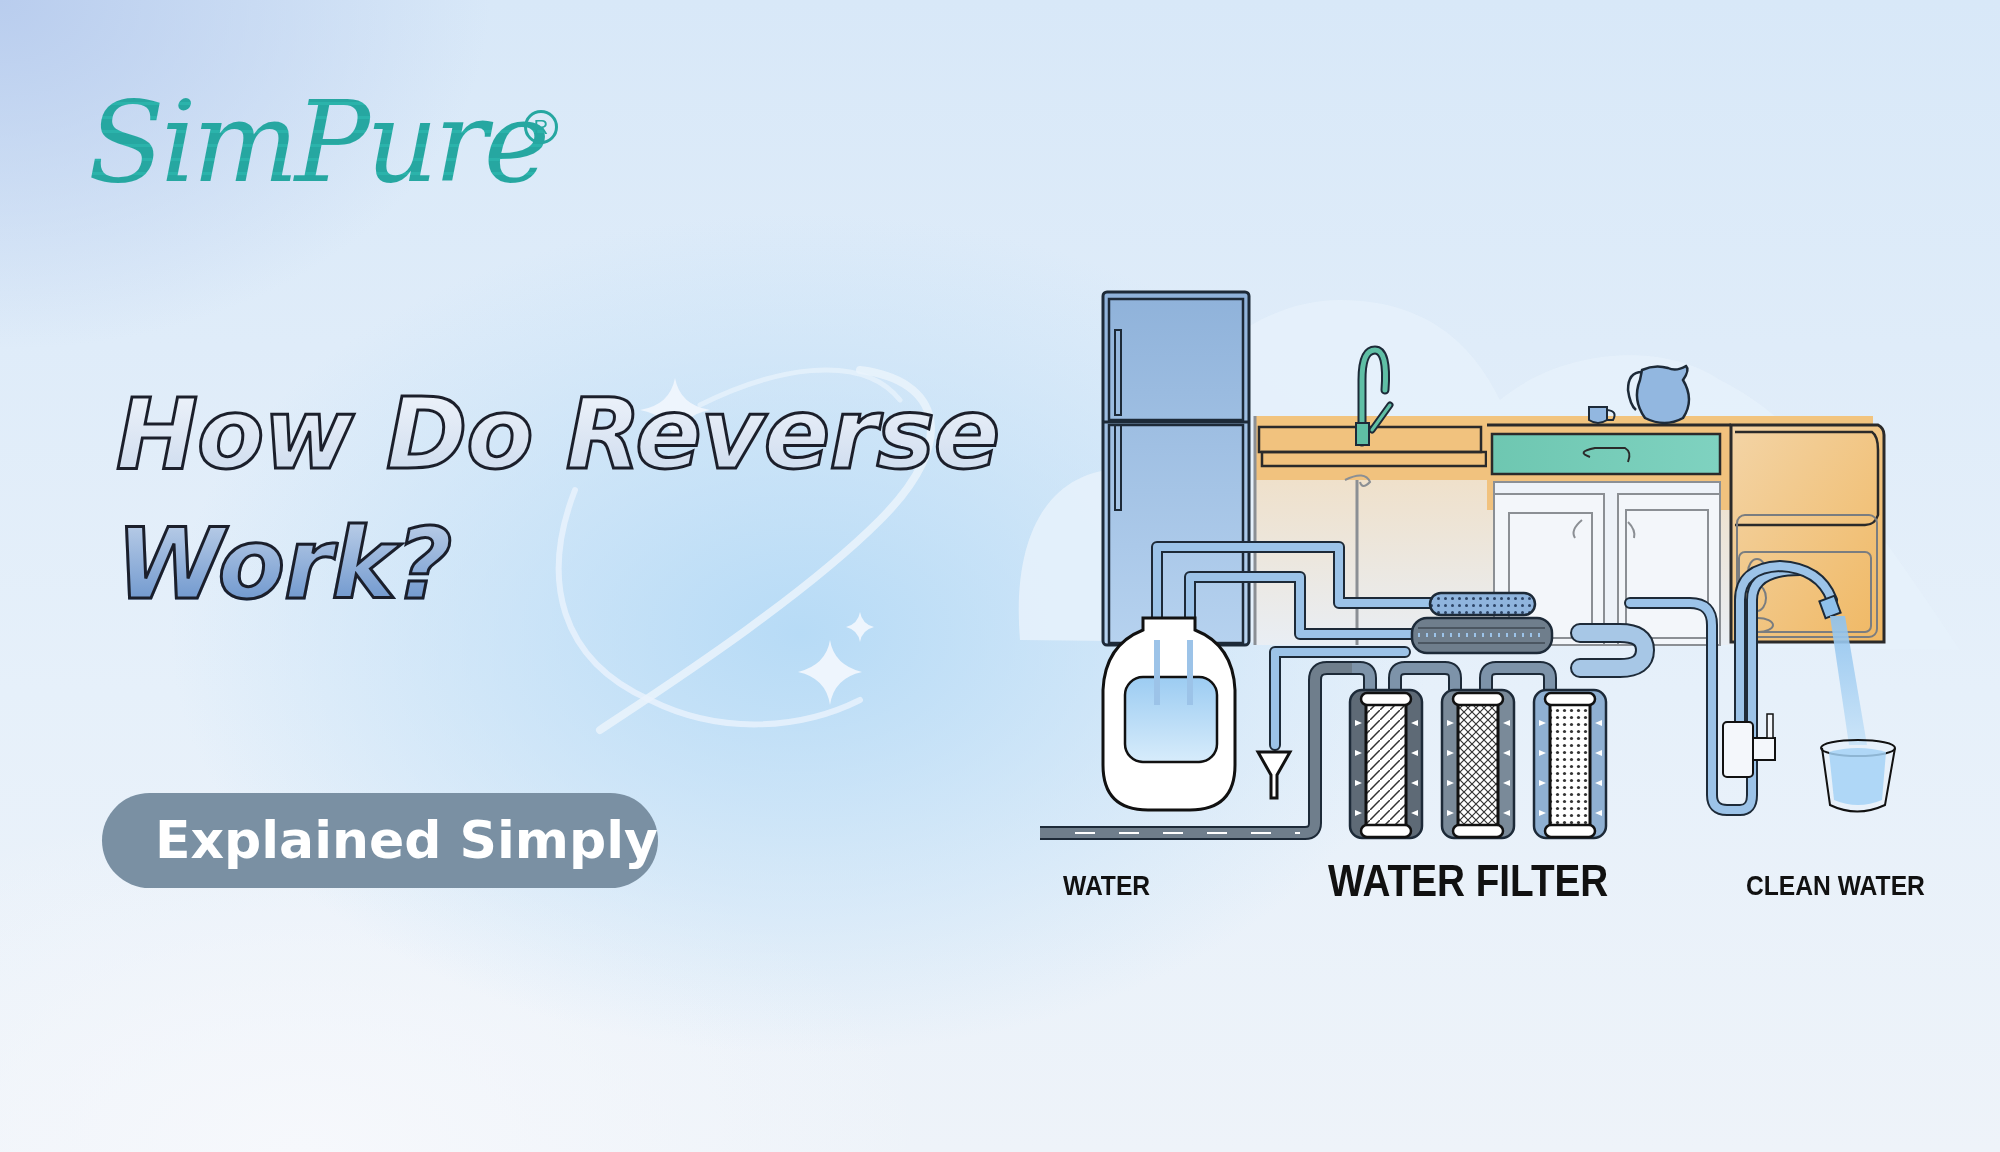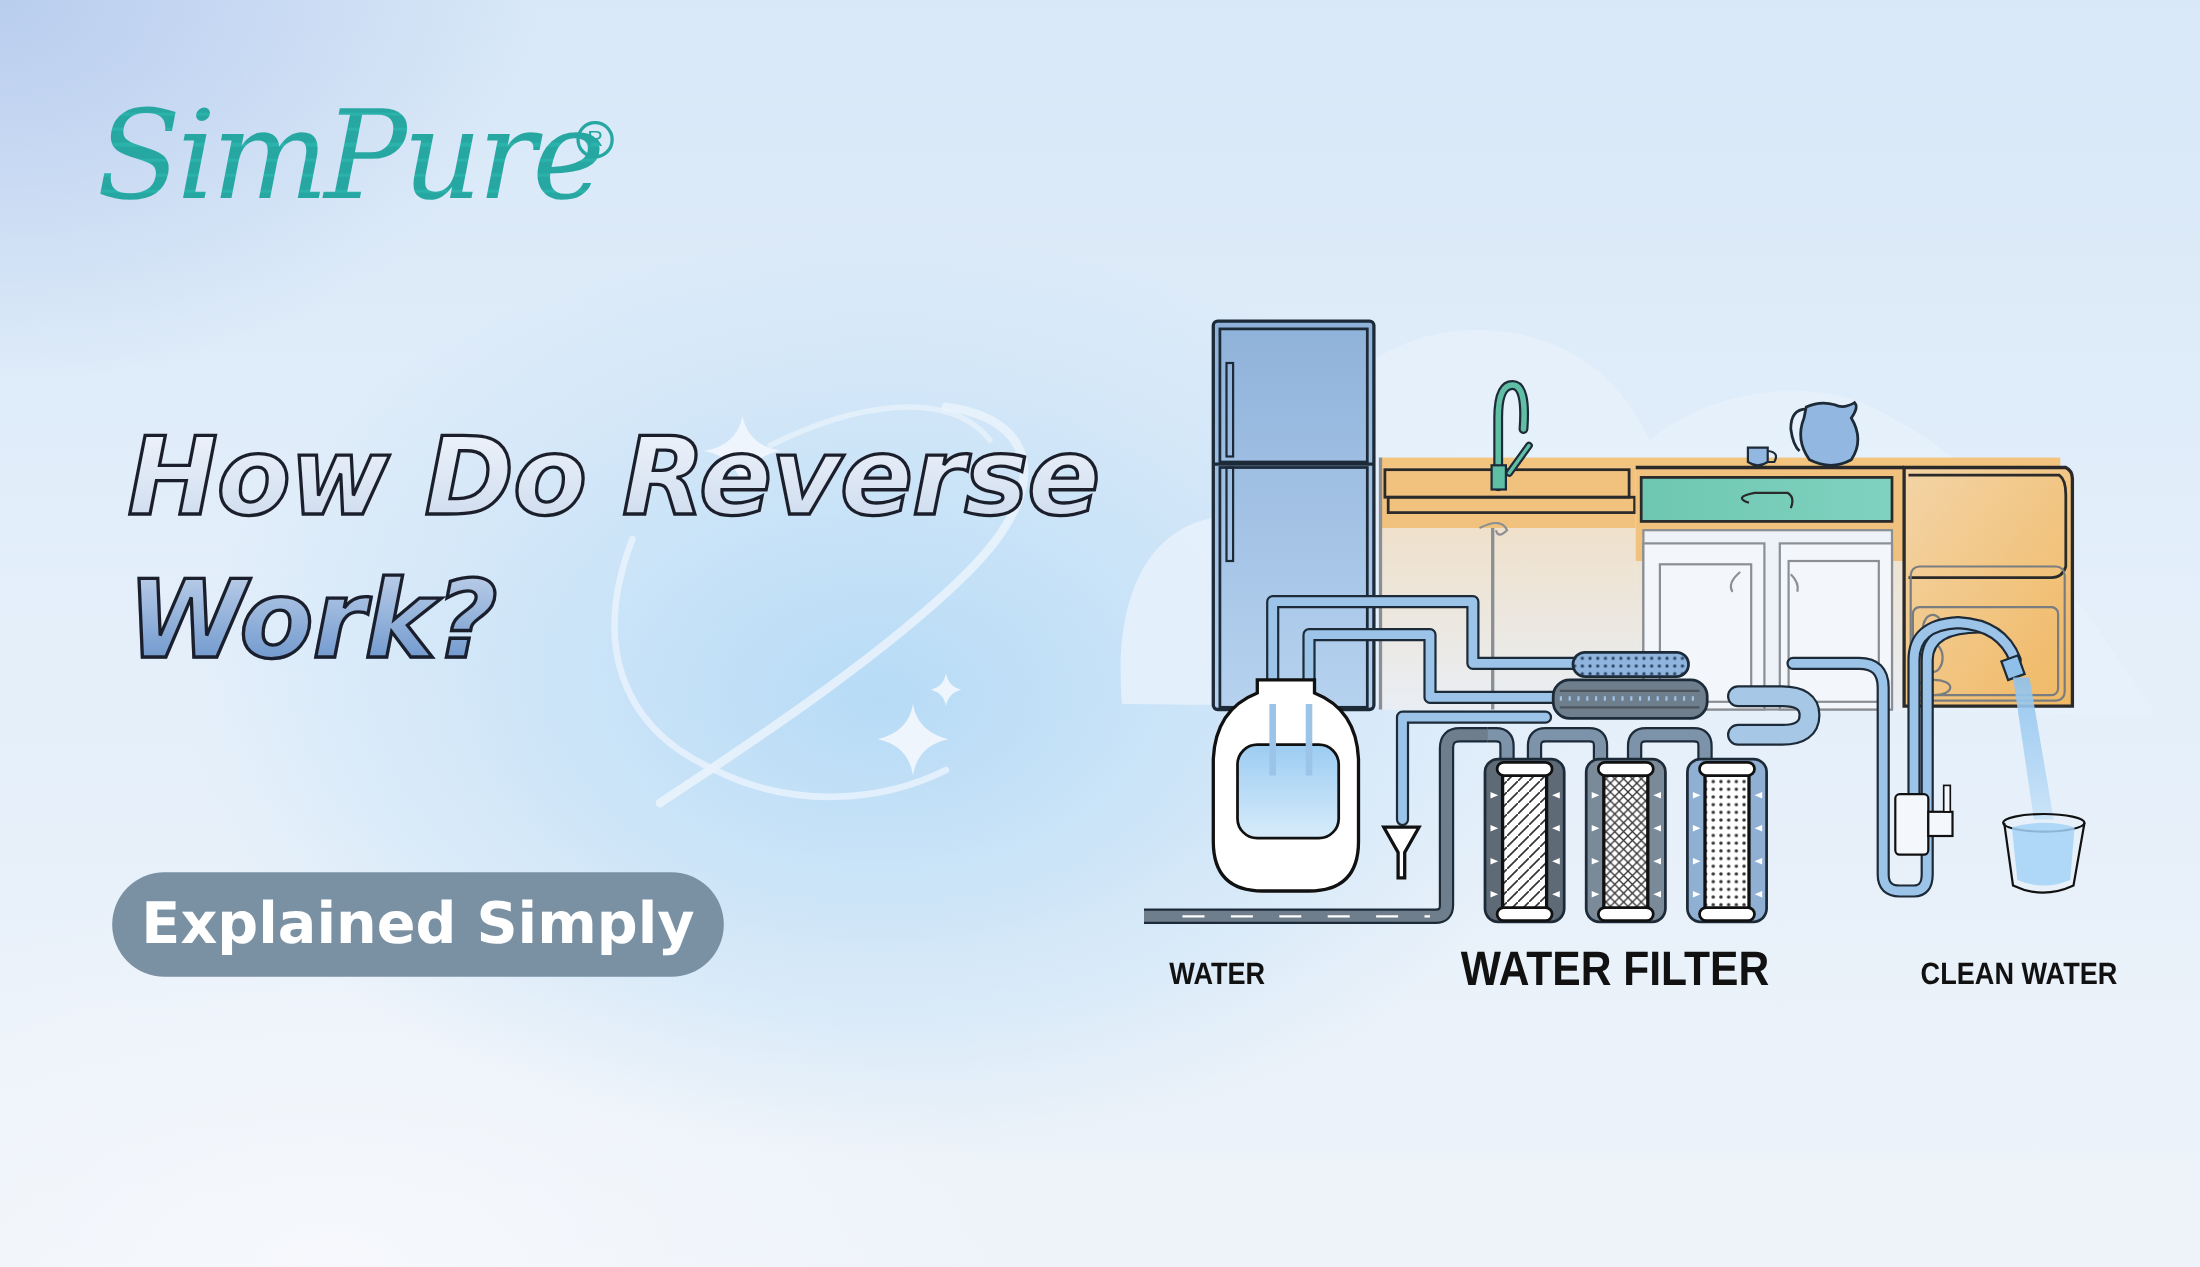--- a/index.html
+++ b/index.html
@@ -14,21 +14,21 @@
   .logo-text{font-family:"DejaVu Serif",serif;font-style:italic;font-size:112px;color:#26a7a1;letter-spacing:-4px;line-height:120px;
     background:repeating-linear-gradient(180deg,#26a7a1 0 11px,#2bb3ab 11px 14px);-webkit-background-clip:text;background-clip:text;-webkit-text-fill-color:transparent;}
   .logo-reg{position:absolute;left:524px;top:110px;width:28px;height:28px;border:3px solid #26a7a1;border-radius:50%;color:#26a7a1;font-size:20px;text-align:center;line-height:28px;font-family:"Liberation Sans",sans-serif;}
   .orbit{position:absolute;left:0;top:0;}
   .headline{position:absolute;left:100px;top:369px;margin-left:16px;}
   .hl-line{font-family:"DejaVu Sans",sans-serif;font-weight:bold;font-style:italic;font-size:98px;line-height:130px;white-space:nowrap;letter-spacing:-1px;
     -webkit-text-stroke:3px #1b1f2b;color:transparent;}
   .hl-light{background:linear-gradient(180deg,#f2f6fc 0%,#c9d8ec 100%);-webkit-background-clip:text;background-clip:text;}
   .hl-blue{background:linear-gradient(180deg,#c6d6ec 0%,#5f8cc8 100%);-webkit-background-clip:text;background-clip:text;}
   .pill{position:absolute;left:102px;top:793px;width:556px;height:95px;border-radius:48px;background:#7a90a3;color:#fff;
-    font-family:"DejaVu Sans",sans-serif;font-weight:bold;font-size:52px;line-height:95px;text-align:center;}
+    font-family:"DejaVu Sans",sans-serif;font-weight:bold;font-size:52px;line-height:95px;text-align:right;}
   .diagram{position:absolute;left:0;top:0;}
   .lbl{position:absolute;font-family:"Liberation Sans",sans-serif;font-weight:bold;color:#111;white-space:nowrap;transform:scaleX(0.88);transform-origin:left center;}
 </style>
 </head>
 <body>
 
 <div class="logo">
   <span class="logo-text">SimPure</span>
 </div>
 <div class="logo-reg">R</div>

